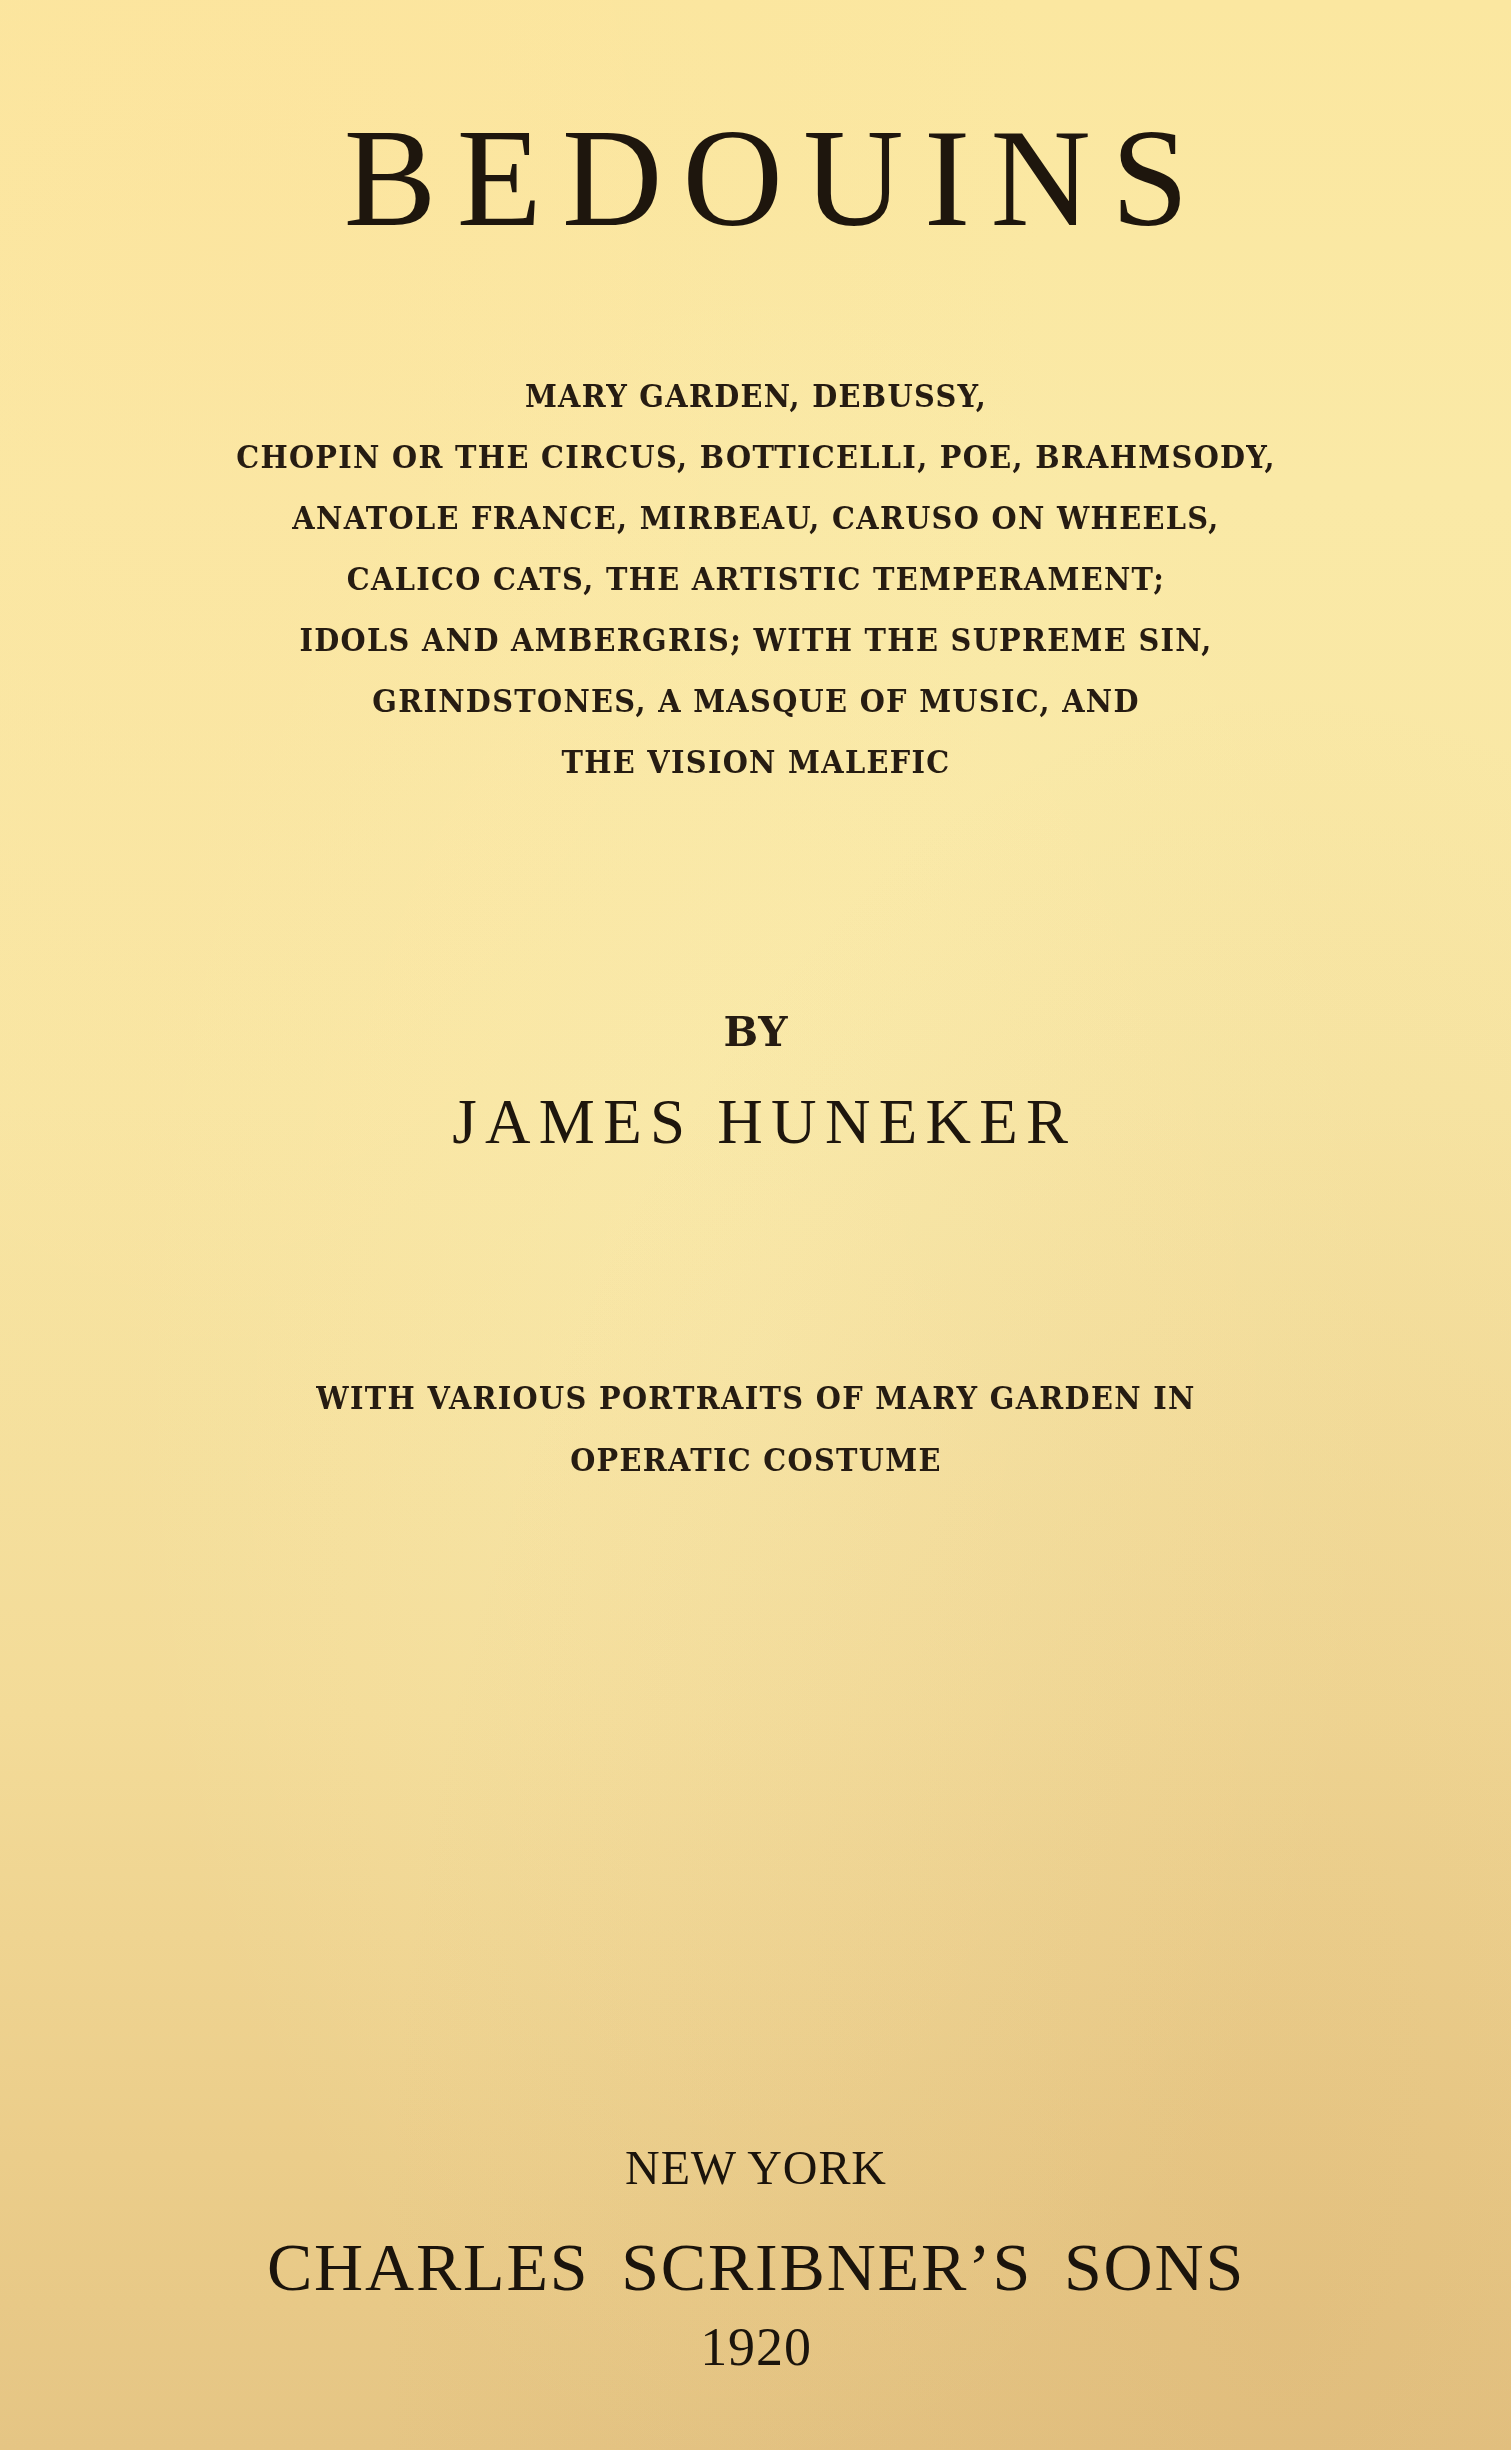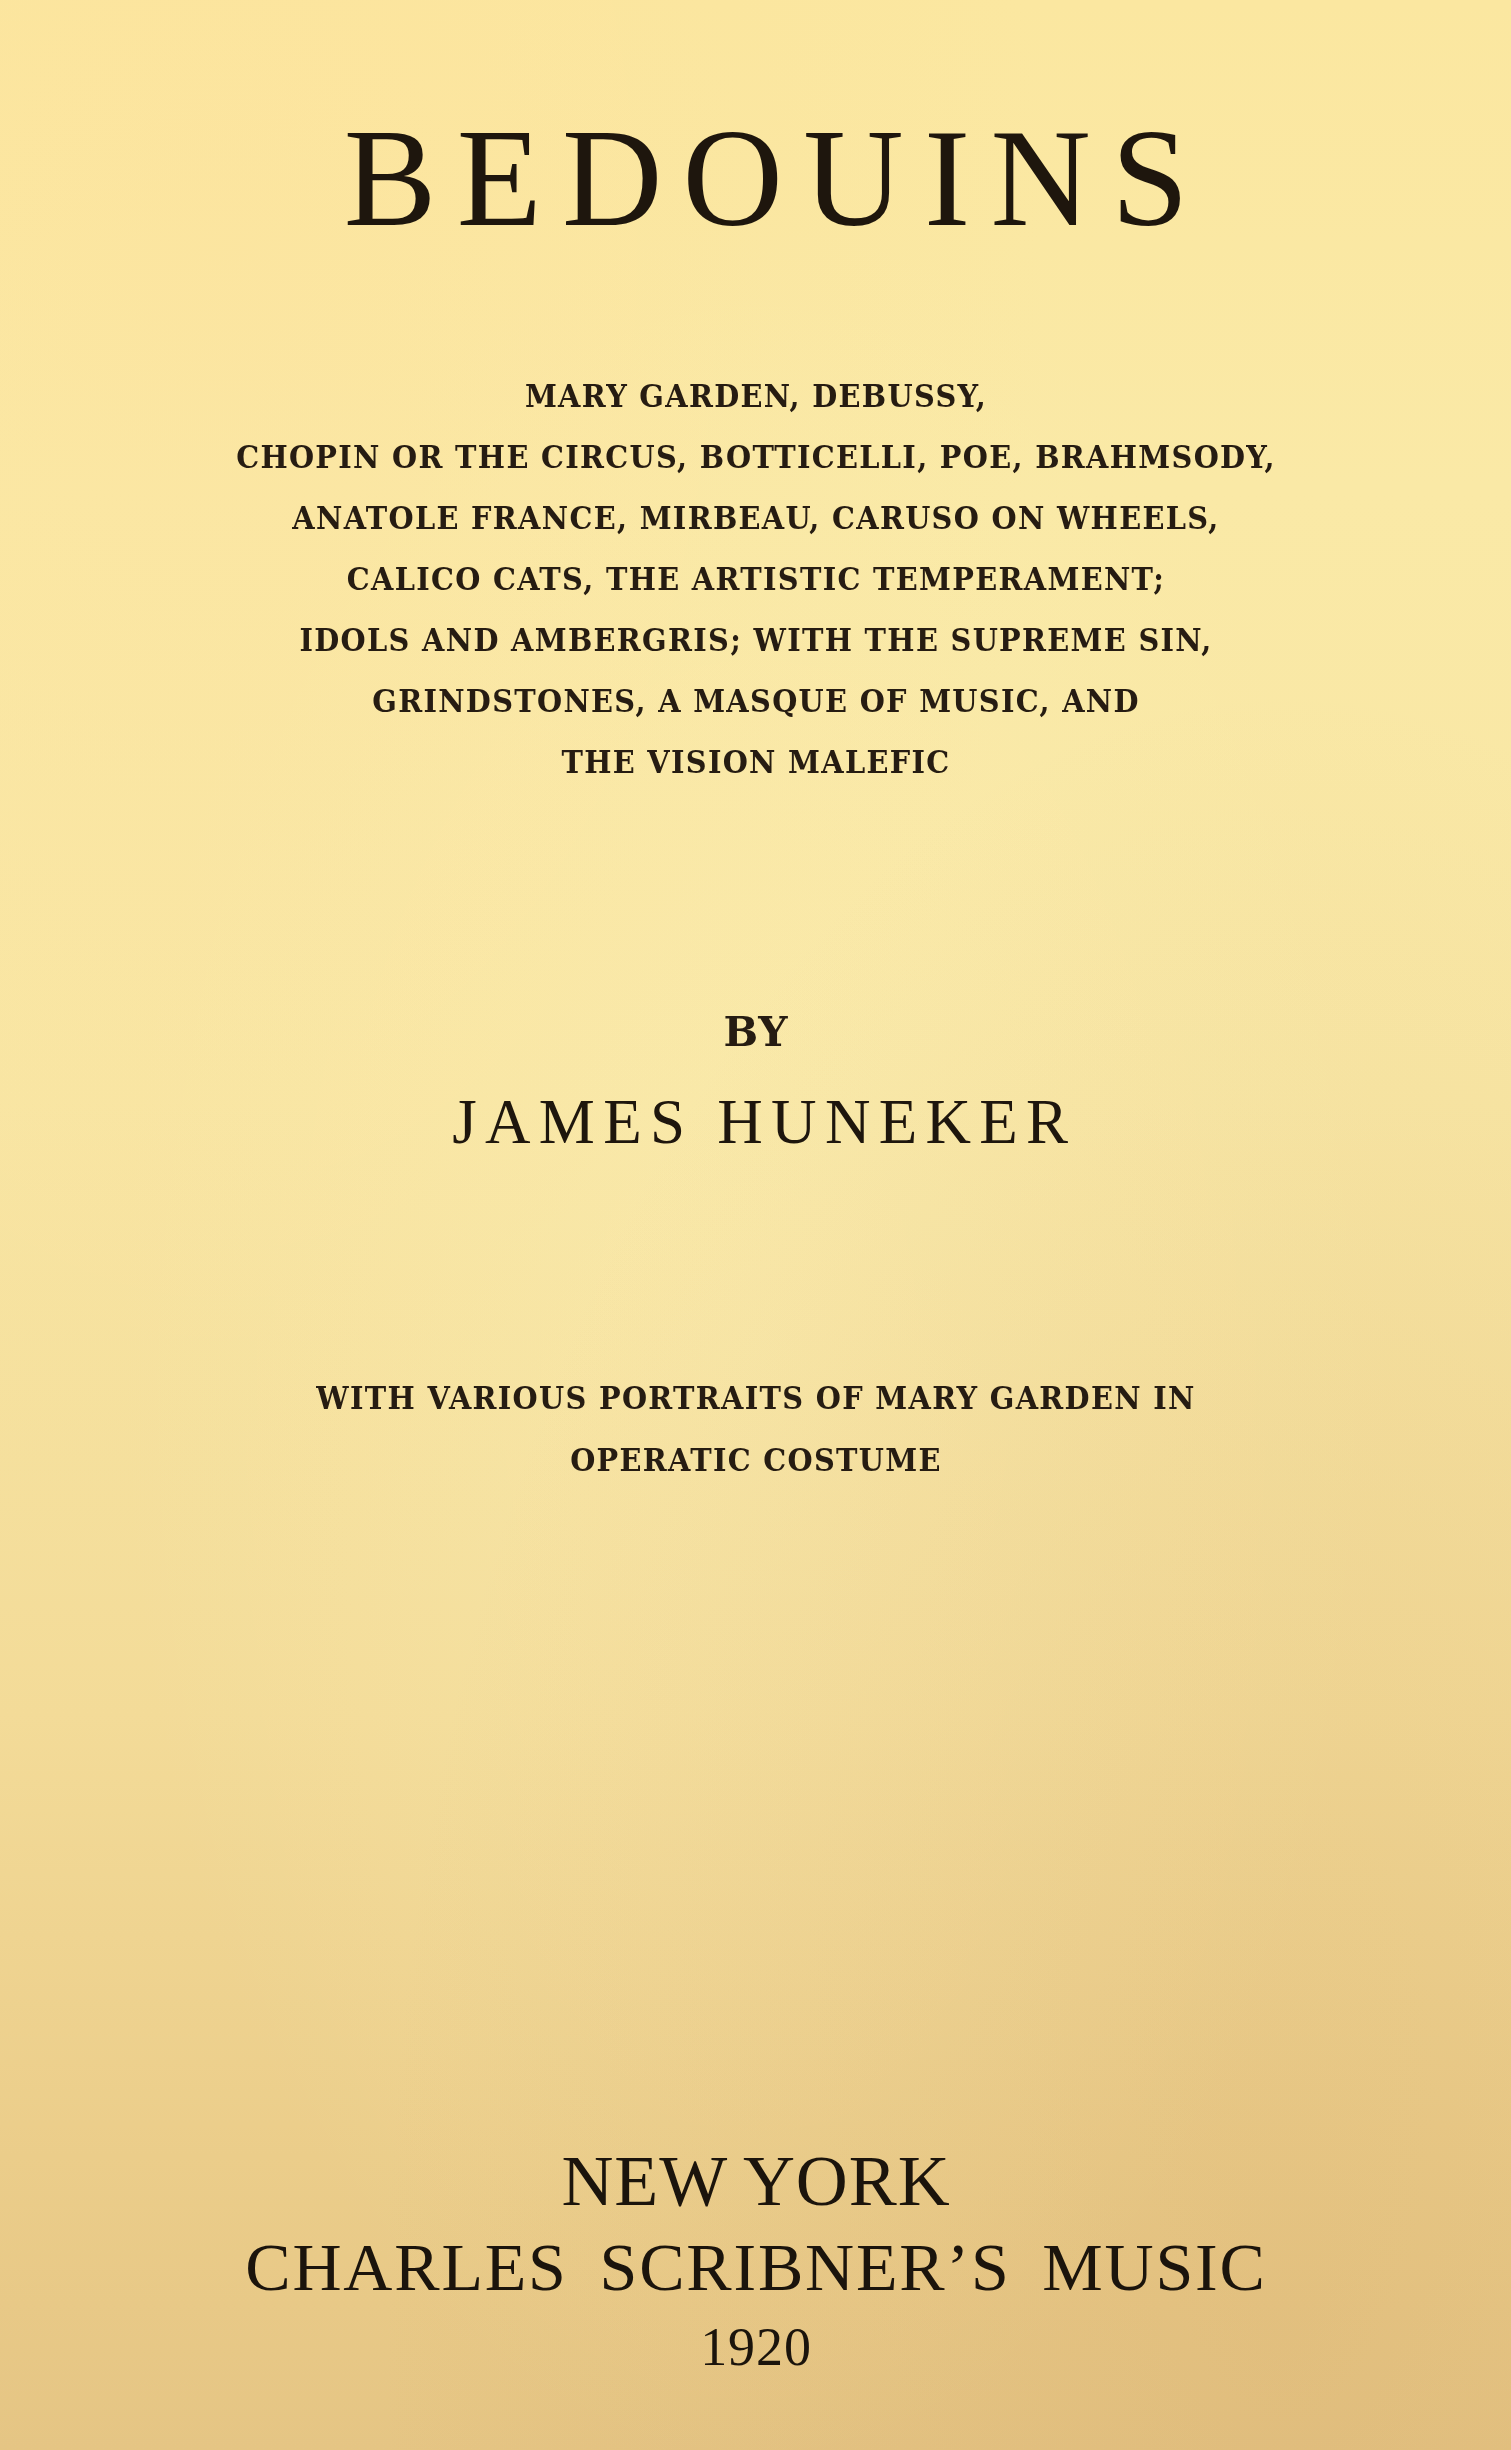--- a/index.html
+++ b/index.html
@@ -72,21 +72,21 @@
       font-weight: bold;
       font-size: 31px;
       letter-spacing: 1.4px;
       transform: scaleX(0.93);
       transform-origin: center;
       color: #261c12;
     }
     .place {
       top: 2140px;
       font-family: "Liberation Serif", serif;
-      font-size: 72px;
+      font-size: 48px;
       letter-spacing: 0.9px;
       color: #1b140c;
     }
     .publisher {
       top: 2228px;
       font-family: "Liberation Serif", serif;
       font-size: 68px;
       letter-spacing: 1.8px;
       word-spacing: 13px;
       color: #1b140c;
@@ -120,16 +120,16 @@
 <div class="line by">BY</div>
 <div class="line author">JAMES HUNEKER</div>
 
 <div>
   <div class="line note" style="top:1380px">WITH VARIOUS PORTRAITS OF MARY GARDEN IN</div>
   <div class="line note" style="top:1442px">OPERATIC COSTUME</div>
 </div>
 
 <div>
   <div class="line place">NEW YORK</div>
-  <div class="line publisher">CHARLES SCRIBNER’S MUSIC</div>
+  <div class="line publisher">CHARLES SCRIBNER’S SONS</div>
   <div class="line year">1920</div>
 </div>
 
 
 </body></html>

